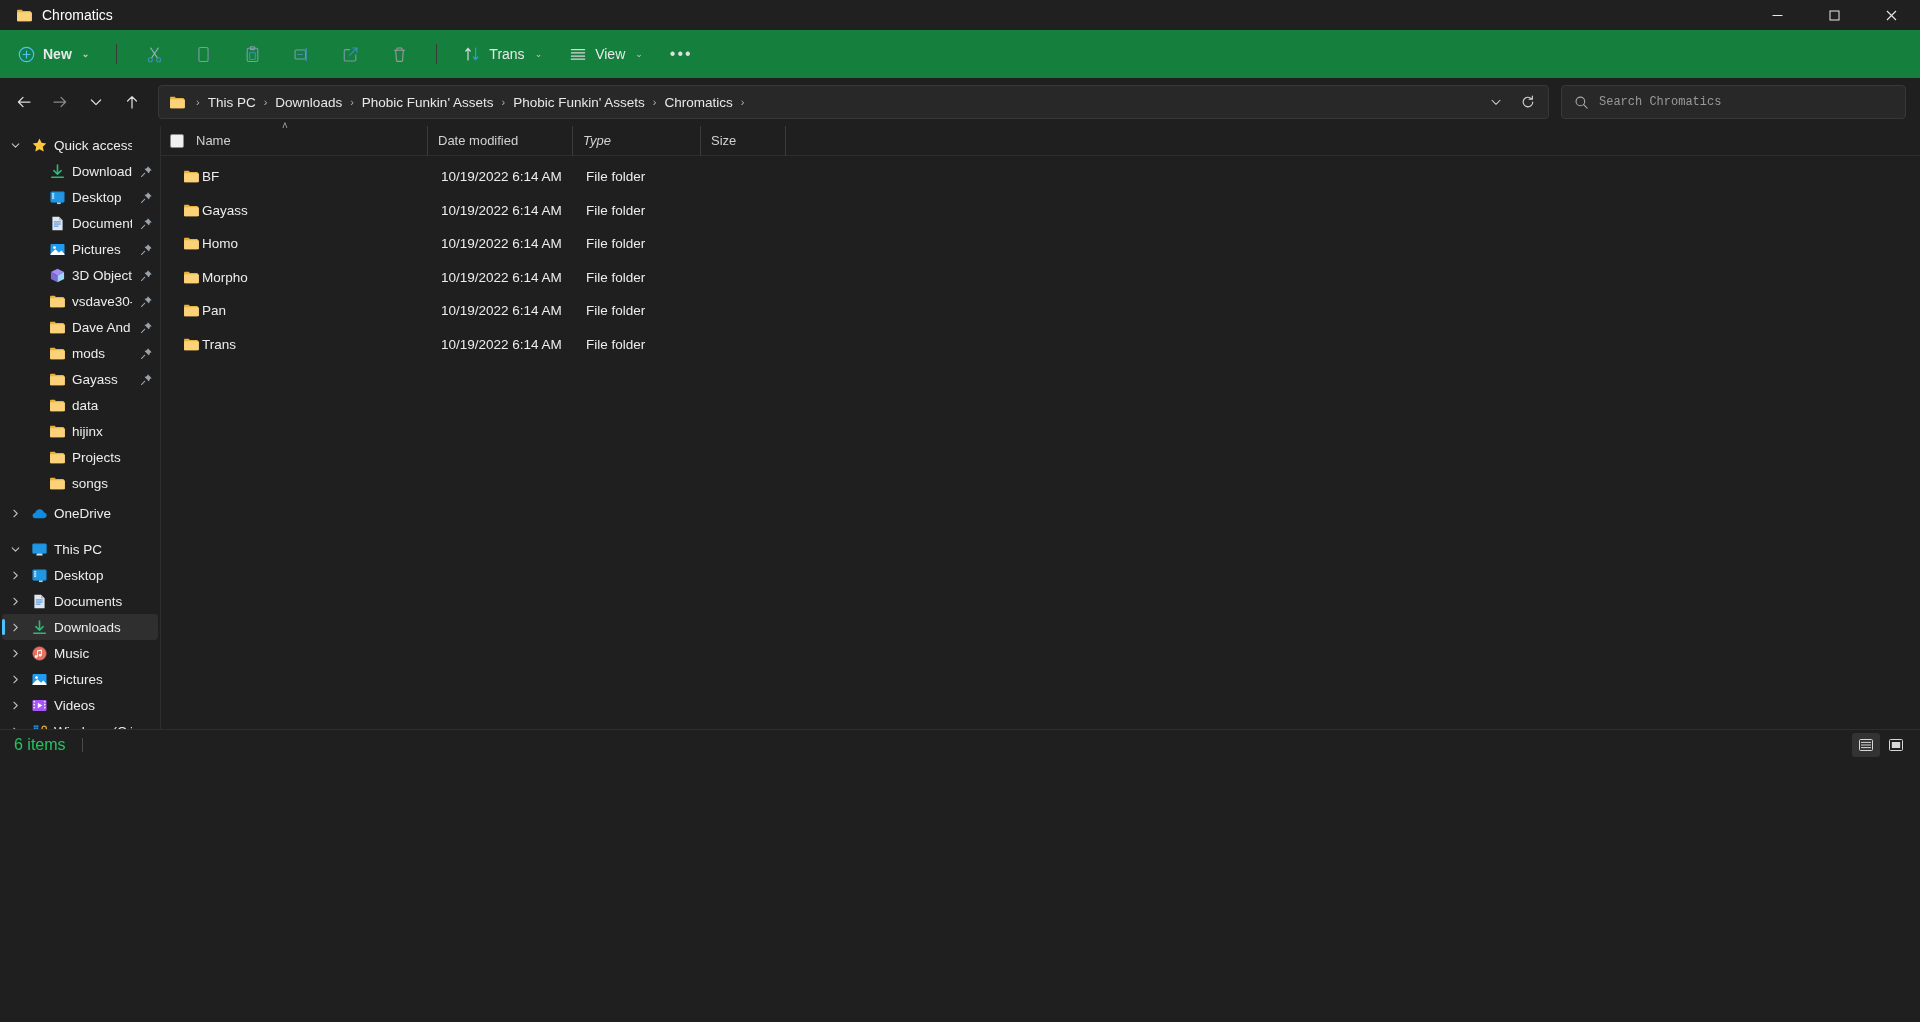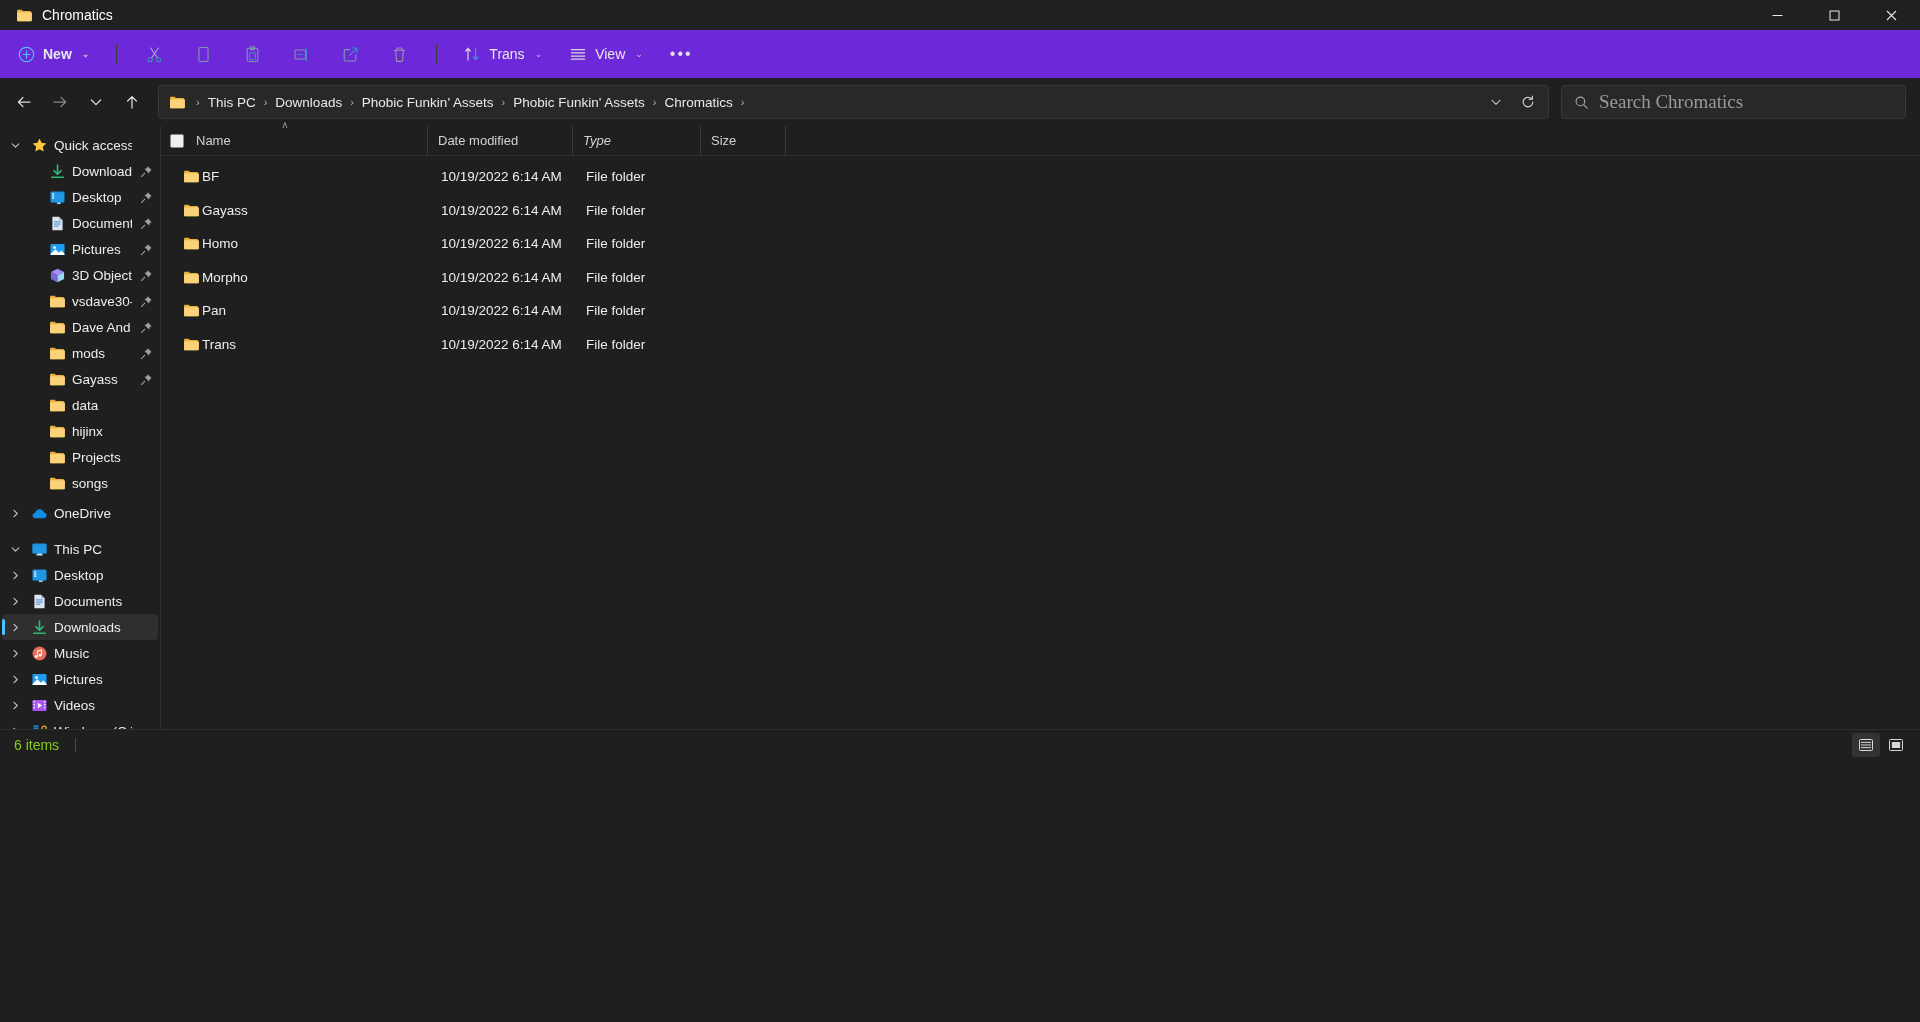--- a/index.html
+++ b/index.html
@@ -22,21 +22,21 @@
   .title-text { font-size: 14px; color: #ffffff; }
   .win-controls { position:absolute; right:0; top:0; height:30px; display:flex; }
   .win-btn {
     width: 57px; height: 30px; display: flex; align-items: center; justify-content: center;
     color: #e8e8e8;
   }
 
   
   .toolbar {
     height: 48px; min-height:48px; display: flex; align-items: center;
-    background: #6d28d9; padding: 0 10px; gap: 9px;
+    background: #15803d; padding: 0 10px; gap: 9px;
   }
   .tb-item {
     height: 34px; display: flex; align-items: center; gap: 8px;
     padding: 0 9px; border-radius: 4px; cursor: default;
     font-size: 14px; color: #e8e8e8;
   }
   .tb-icon-btn {
     width: 40px; height: 34px; display:flex; align-items:center; justify-content:center;
     border-radius: 4px;
   }
@@ -66,21 +66,21 @@
   }
   .crumb-sep { color: #b0b0b0; font-size: 11px; padding: 0 2px; }
   .addr-btn { width:28px; height:28px; display:flex; align-items:center; justify-content:center;
               border-radius:4px; color:#d8d8d8; }
   .searchbox {
     width: 345px; height: 34px; background:#282828; border:1px solid #383838;
     border-radius: 4px; display:flex; align-items:center; padding-left:12px; gap:10px;
   }
   .searchbox input {
     background: transparent; border: none; outline:none; color:#a3a3a3;
-    font-size: 19px; font-family: Liberation Serif, serif; width: 100%;
+    font-size: 12px; font-family: Liberation Mono, monospace; width: 100%;
   }
   .searchbox input::placeholder { color: #9a9a9a; }
 
   
   .body { flex: 1; display: flex; min-height: 0; }
 
   
   .sidebar {
     width: 161px; min-width:161px; background:#1f1f1f;
     border-right: 1px solid #2e2e2e;
@@ -135,21 +135,21 @@
   .cell-name { width: 266px; min-width:266px; padding-left: 18px; gap: 2px; }
   .cell-date { width: 145px; min-width:145px; }
   .cell-type { width: 128px; min-width:128px; }
   .cell-size { width: 85px; min-width:85px; }
 
   
   .statusbar {
     height: 31px; min-height:31px; display:flex; align-items:center;
     border-top: 1px solid #2e2e2e; padding: 0 10px 0 14px; background:#1f1f1f;
   }
-  .status-text { font-size: 14px; color:#84cc16; }
+  .status-text { font-size: 16px; color:#22c55e; }
   .status-sep { width:1px; height:14px; background:#4a4a4a; margin-left:16px; }
   .status-right { margin-left:auto; display:flex; gap:2px; align-items:center; }
   .view-btn { width:28px; height:24px; display:flex; align-items:center; justify-content:center; border-radius:3px; }
   .view-btn.active { background:#333333; }
 </style>
 </head>
 <body>
 
 <div class="window">
 

